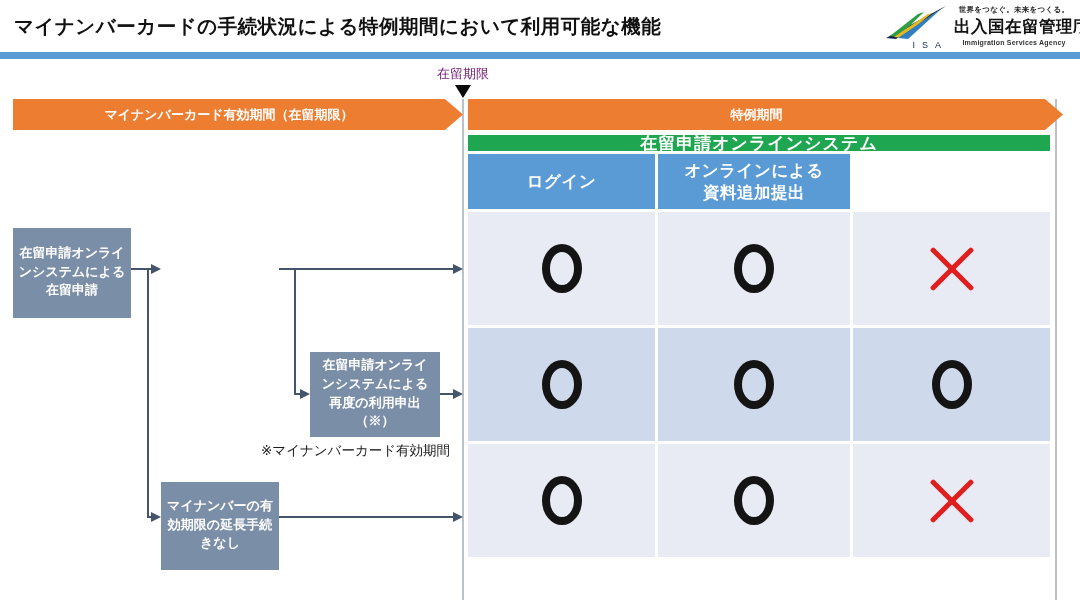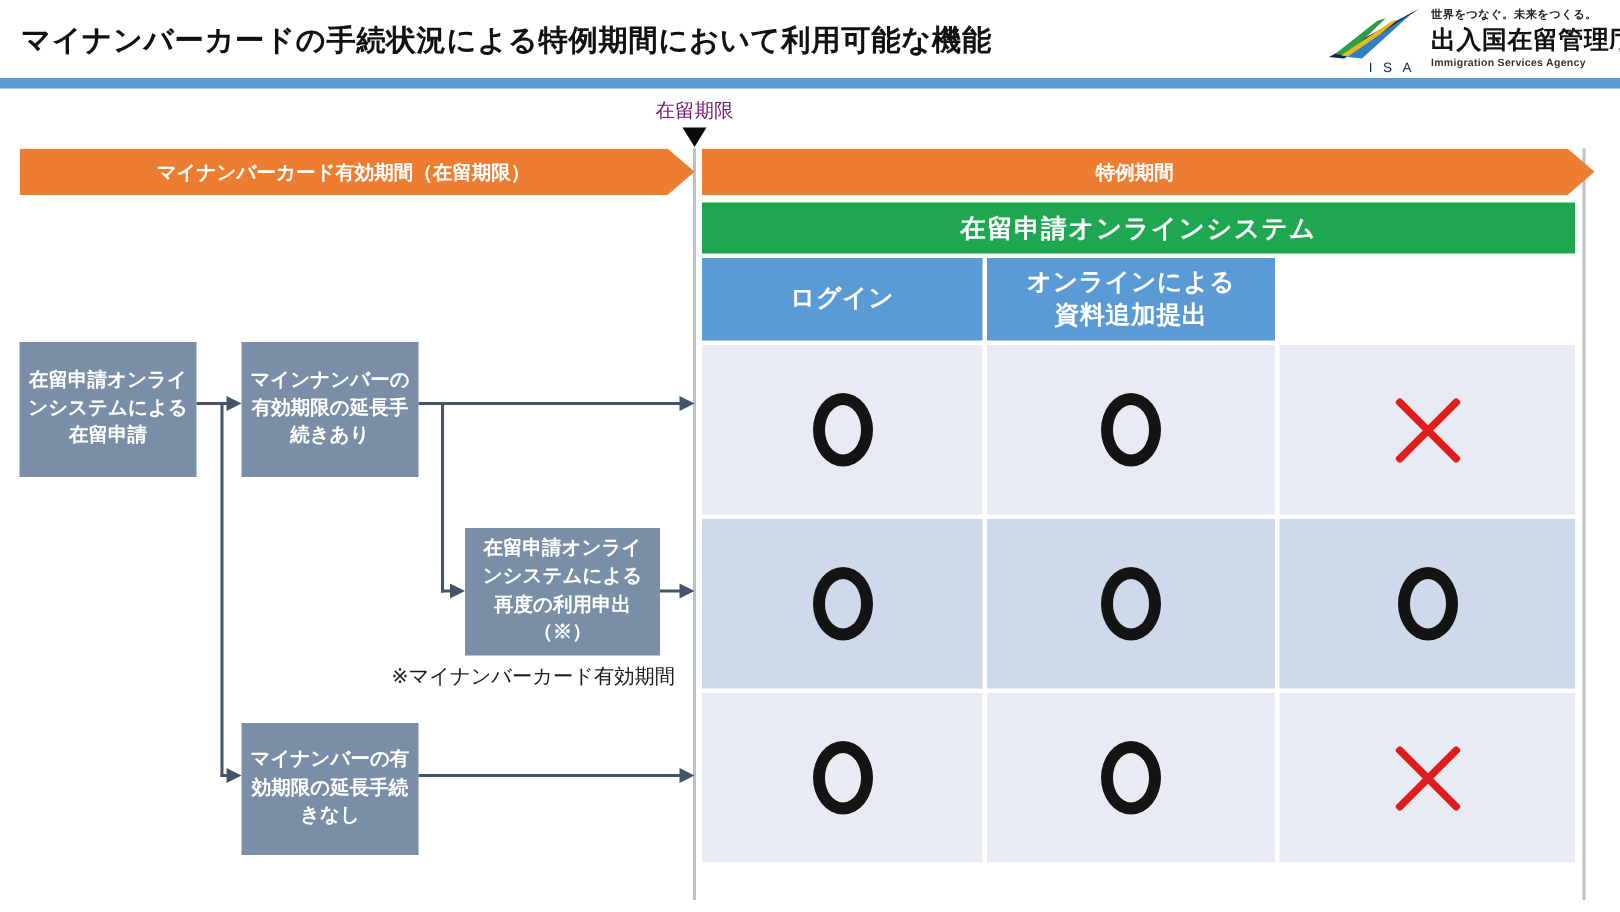--- a/index.html
+++ b/index.html
@@ -8,21 +8,21 @@
   #canvas { position:relative; width:1080px; height:608px; background:#fff; overflow:hidden; }
 
   
   .page-title { position:absolute; left:14px; top:13px; font-size:19.5px; font-weight:bold; color:#111; letter-spacing:0.5px; }
   .title-rule { position:absolute; left:0; top:52px; width:1080px; height:7px; background:#5B9BD5; }
 
   
   .logo { position:absolute; left:882px; top:4px; width:192px; height:46px; }
   .logo-icon { position:absolute; left:2px; top:2px; }
   .logo-acronym { position:absolute; left:0px; top:36px; width:66px; text-align:right; font-size:9px; font-weight:normal; color:#10294a; letter-spacing:7px; text-indent:7px; }
-  .logo-text { position:absolute; left:72px; top:1px; width:120px; }
+  .logo-text { position:absolute; left:72px; top:1px; width:120px;text-align:center; }
   .logo-tagline { font-size:7.5px; font-weight:bold; color:#222; letter-spacing:0.3px; }
   .logo-org-ja { font-size:16.5px; font-weight:bold; color:#111; letter-spacing:0.5px; margin-top:1px; white-space:nowrap; }
   .logo-org-en { font-size:7px; font-weight:bold; color:#333; letter-spacing:0.2px; margin-top:1px; }
 
   
   .deadline-label { position:absolute; left:413px; top:65px; width:100px; text-align:center; font-size:13px; color:#701a75; }
   .deadline-marker { position:absolute; left:455px; top:85px; width:0; height:0; border-left:8px solid transparent; border-right:8px solid transparent; border-top:13px solid #0a0a0a; }
   .vline { position:absolute; width:2px; background:#bcc1c8; }
   .vline.left  { left:462px; top:99px; height:501px; }
   .vline.right { left:1055px; top:99px; height:501px; }
@@ -37,21 +37,21 @@
   .box-extension-yes { left:161px; top:228px; width:118px; height:90px; }
   .box-reapply       { left:310px; top:352px; width:130px; height:85px; }
   .box-extension-no  { left:161px; top:482px; width:118px; height:88px; }
   .flow-note { position:absolute; left:261px; top:442px; font-size:13.5px; color:#1a1a1a; }
 
   .conn { position:absolute; background:#44546A; z-index:1; }
   .arrowhead { position:absolute; width:0; height:0; border-top:5.5px solid transparent; border-bottom:5.5px solid transparent; border-left:10px solid #44546A; z-index:1; }
 
   
   .result-table { position:absolute; left:468px; top:135px; width:582px; }
-  .system-header { height:34px; background:#1EA750; color:#fff; font-size:17px; font-weight:bold; display:flex; align-items:center; justify-content:center; letter-spacing:1px; }
+  .system-header { height:16px; background:#1EA750; color:#fff; font-size:17px; font-weight:bold; display:flex; align-items:center; justify-content:center; letter-spacing:1px; }
   .col-headers { display:grid; grid-template-columns:187px 192px 197px; gap:3px; margin-top:3px; }
   .col-header { height:55px; background:#5B9BD5; color:#fff; font-size:16.5px; font-weight:bold; display:flex; align-items:center; justify-content:center; text-align:center; line-height:1.3; white-space:pre-line; letter-spacing:0.5px; }
   .trow { display:grid; grid-template-columns:187px 192px 197px; gap:3px; margin-top:3px; }
   .tcell { height:113px; display:flex; align-items:center; justify-content:center; }
   .trow:nth-child(odd)  .tcell { background:#E9EBF4; }
   .trow:nth-child(even) .tcell { background:#CED9EB; }
 
   .mark-circle { width:40px; height:49px; border:8px solid #141414; border-radius:50%; }
   .mark-cross  { position:relative; width:46px; height:46px; }
   .mark-cross::before, .mark-cross::after { content:""; position:absolute; left:50%; top:50%; width:5px; height:58px; background:#E01E1E; border-radius:2px; }
@@ -85,23 +85,20 @@
   <div class="deadline-marker"></div>
   <div class="vline left"></div>
   <div class="vline right"></div>
 
   <div class="banner right">特例期間</div>
   <div class="banner left">マイナンバーカード有効期間（在留期限）</div>
 
   <div class="flow-box box-application">在留申請オンライ
 ンシステムによる
 在留申請</div>
-  <div class="flow-box box-extension-yes">マインナンバーの
-有効期限の延長手
-続きあり</div>
   <div class="flow-box box-reapply">在留申請オンライ
 ンシステムによる
 再度の利用申出
 （※）</div>
   <div class="flow-box box-extension-no">マイナンバーの有
 効期限の延長手続
 きなし</div>
   <div class="flow-note">※マイナンバーカード有効期間</div>
 
   <div class="conn" style="left:131px; top:268px; width:22px; height:2px;"></div>

